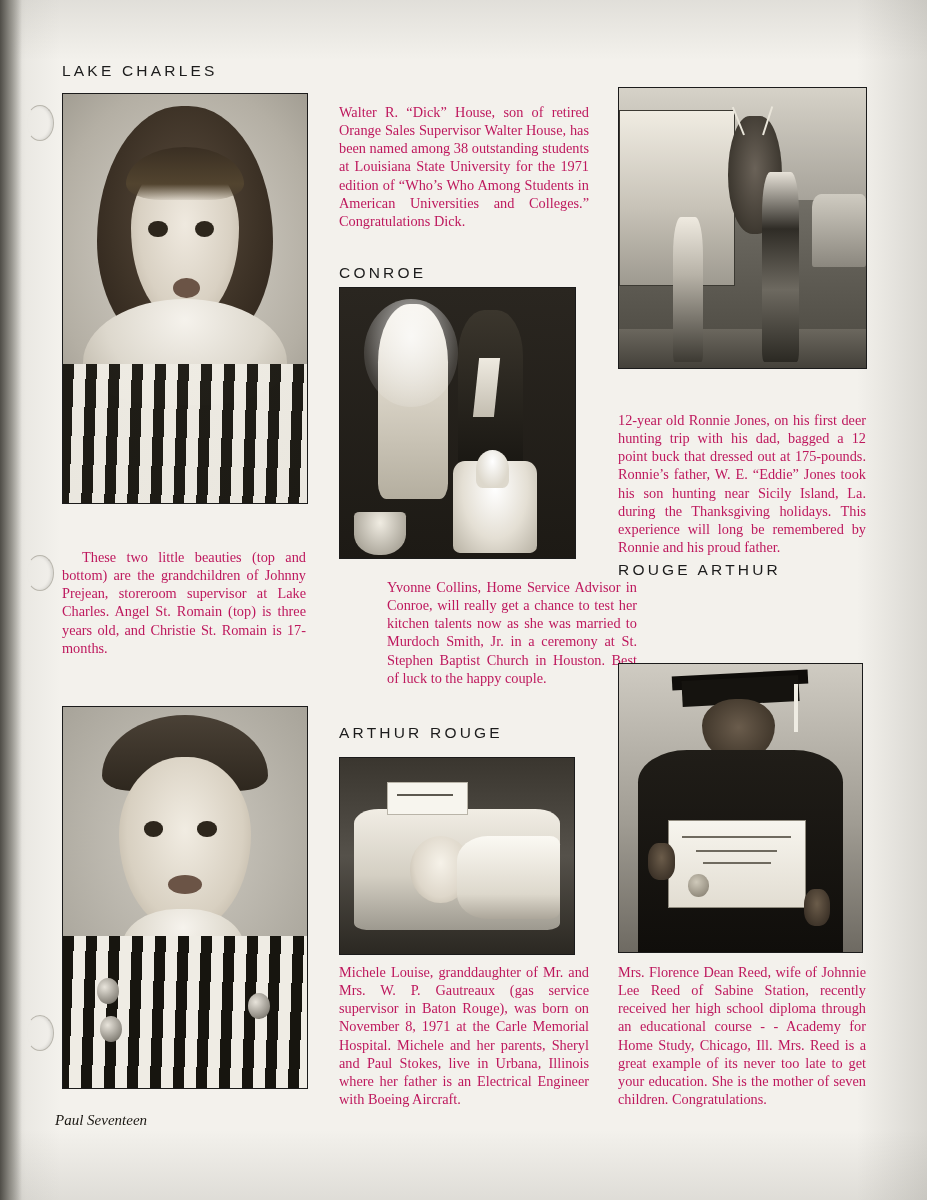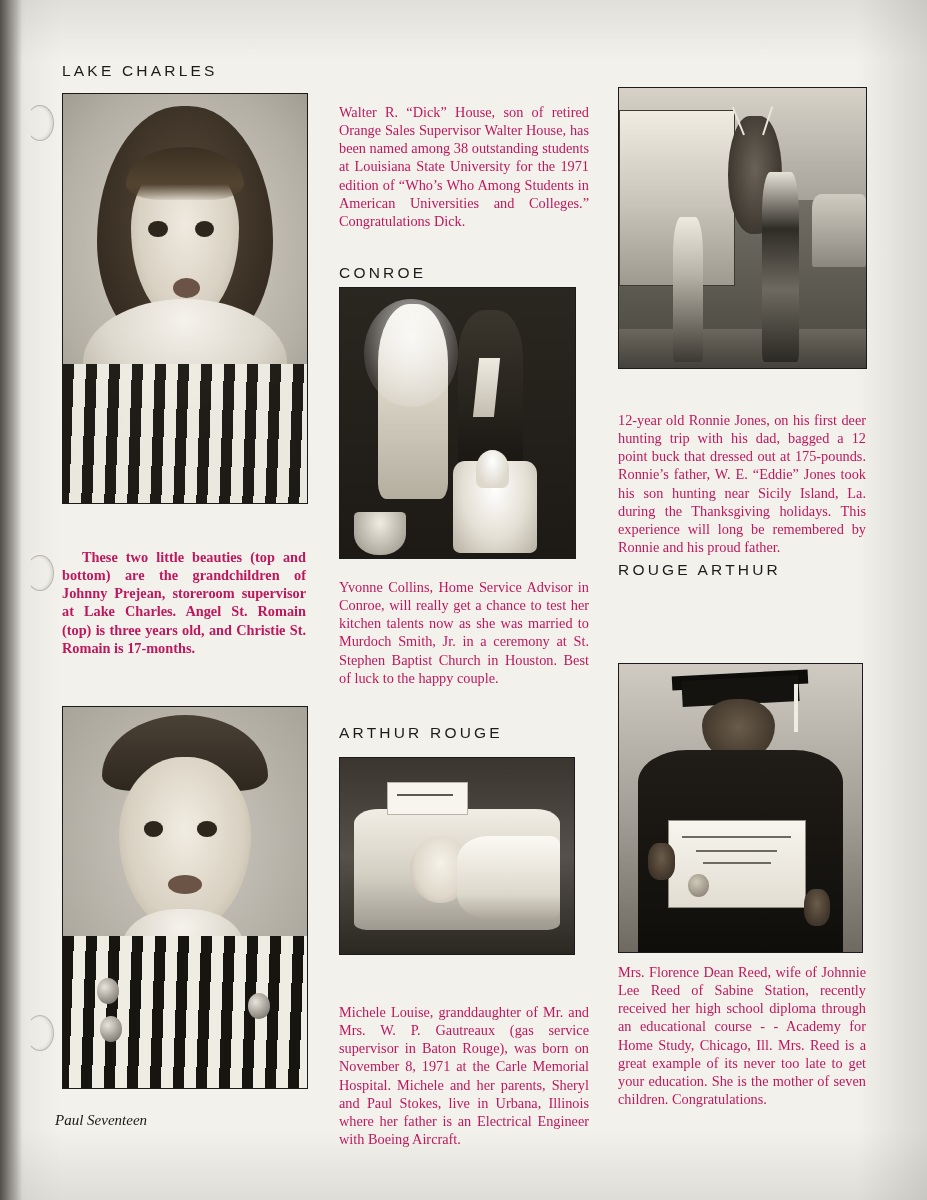--- a/index.html
+++ b/index.html
@@ -64,21 +64,21 @@
     font-weight: 500;
   }
   .caption {
     font-family: "Liberation Serif", serif;
     font-size: 14.3px;
     line-height: 1.27;
     color: #be185d;
     text-align: justify;
     text-justify: inter-word;
   }
-  .caption.indent { text-indent: 20px; font-weight: bold; }
+  .caption.indent { text-indent: 20px; }
 
   .photo {
     background: #2b2b2b;
     position: relative;
     overflow: hidden;
     border: 1px solid #1b1b1b;
   }
   .photo .ph-inner {
     position: absolute;
     inset: 0;
@@ -391,38 +391,38 @@
       <div class="wed-bride"></div>
       <div class="wed-veil"></div>
       <div class="wed-groom"></div>
       <div class="wed-groom-shirt"></div>
       <div class="wed-cake"></div>
       <div class="wed-cake-top"></div>
       <div class="wed-bowl"></div>
     </div>
   </div>
 
-  <div class="col-mid caption" style="top:578px;">Yvonne Collins, Home Service Advisor in Conroe, will really get a chance to test her kitchen talents now as she was married to Murdoch Smith, Jr. in a ceremony at St. Stephen Baptist Church in Houston. Best of luck to the happy couple.</div>
+  <div class="col-mid caption" style="top:578px;margin-left:48px;">Yvonne Collins, Home Service Advisor in Conroe, will really get a chance to test her kitchen talents now as she was married to Murdoch Smith, Jr. in a ceremony at St. Stephen Baptist Church in Houston. Best of luck to the happy couple.</div>
 
   <div class="col-mid" style="top:724px;">
     <div class="section-head">ARTHUR ROUGE</div>
   </div>
 
   <div class="col-mid photo baby-bg" style="top:757px; left:339px; width:234px; height:196px;">
     <div class="ph-inner">
       <div class="baby-bassinet"></div>
       <div class="baby-card">
           <div class="baby-card-line"></div>
         </div>
       <div class="baby-head"></div>
       <div class="baby-blanket"></div>
     </div>
   </div>
 
-  <div class="col-mid caption" style="top:963px;margin-top:40px;">Michele Louise, granddaughter of Mr. and Mrs. W. P. Gautreaux (gas service supervisor in Baton Rouge), was born on November 8, 1971 at the Carle Memorial Hospital. Michele and her parents, Sheryl and Paul Stokes, live in Urbana, Illinois where her father is an Electrical Engineer with Boeing Aircraft.</div>
+  <div class="col-mid caption" style="top:963px;">Michele Louise, granddaughter of Mr. and Mrs. W. P. Gautreaux (gas service supervisor in Baton Rouge), was born on November 8, 1971 at the Carle Memorial Hospital. Michele and her parents, Sheryl and Paul Stokes, live in Urbana, Illinois where her father is an Electrical Engineer with Boeing Aircraft.</div>
 
   <div class="col-right photo hunt-bg" style="top:87px; left:618px; width:247px; height:280px;">
     <div class="ph-inner">
       <div class="hunt-sky"></div>
       <div class="hunt-trailer"></div>
       <div class="hunt-car"></div>
       <div class="hunt-deer"></div>
       <div class="antler" style="left:50%; top:6%; transform:rotate(-22deg);"></div>
       <div class="antler" style="left:58%; top:6%; transform:rotate(18deg);"></div>
       <div class="hunt-ground"></div>

